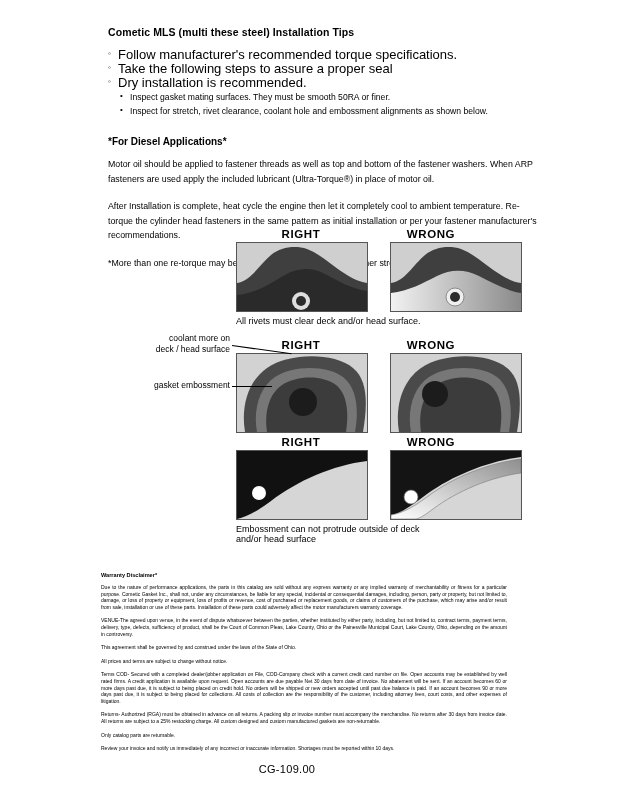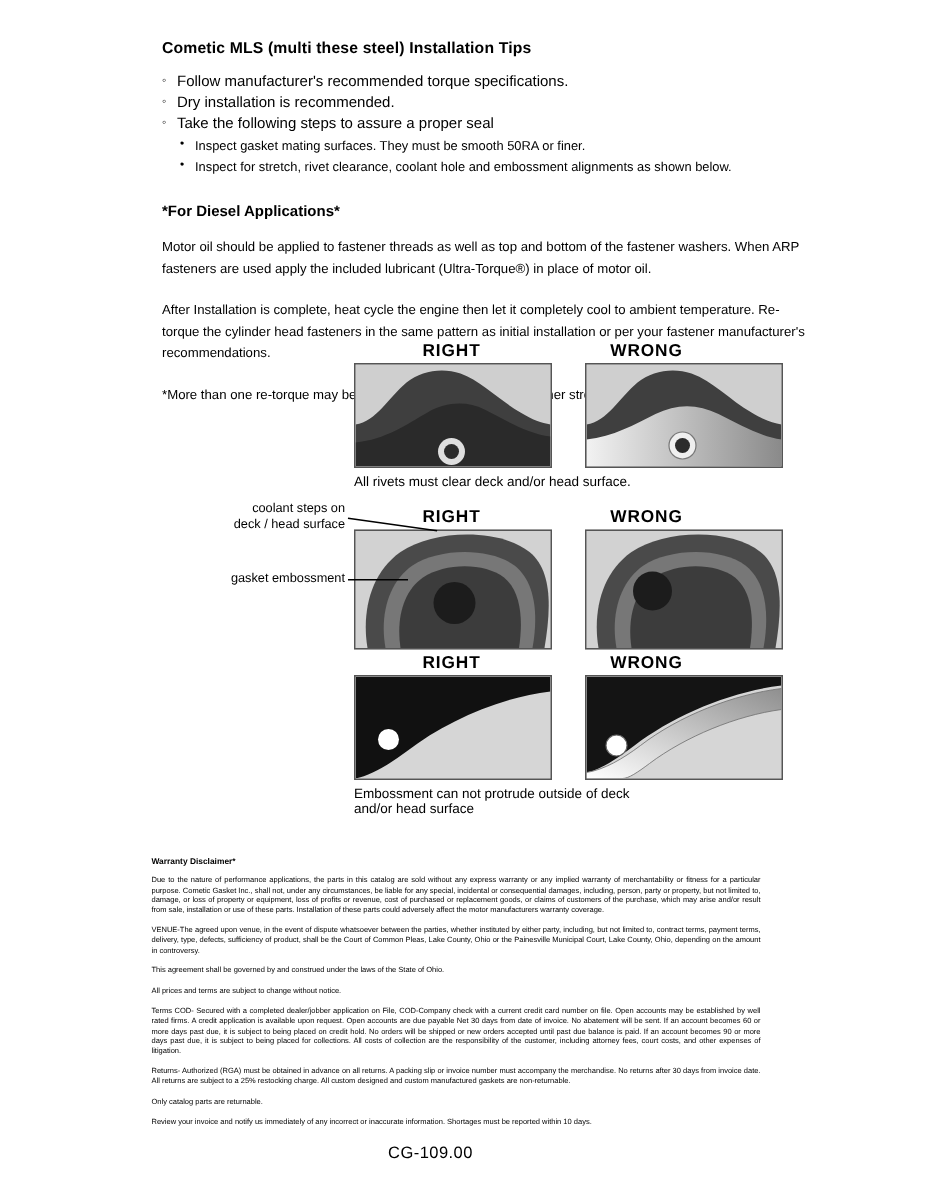--- a/index.html
+++ b/index.html
@@ -33,21 +33,21 @@
     font-weight: bold;
     margin: 0 0 10px 0;
     letter-spacing: 0.1px;
   }
   ul.bullets {
     list-style: none;
     margin: 0;
     padding: 0;
   }
   ul.bullets > li {
-    font-size: 10px;
+    font-size: 13px;
     line-height: 14px;
     position: relative;
     padding-left: 10px;
     margin: 0;
   }
   ul.bullets > li::before {
     content: "\25E6";
     position: absolute;
     left: 0;
     top: -1px;
@@ -177,22 +177,22 @@
 </head>
 <body>
 
 <div class="page">
 
   <div class="content">
     <h1 class="title">Cometic MLS (multi these steel) Installation Tips</h1>
 
     <ul class="bullets">
       <li>Follow manufacturer's recommended torque specifications.</li>
+      <li>Take the following steps to assure a proper seal</li>
       <li>Dry installation is recommended.</li>
-      <li>Take the following steps to assure a proper seal</li>
     </ul>
     <ul class="subbullets">
       <li>Inspect gasket mating surfaces.  They must be smooth 50RA or finer.</li>
       <li>Inspect for stretch, rivet clearance, coolant hole and embossment alignments as shown below.</li>
     </ul>
 
     <h2 class="subtitle">*For Diesel Applications*</h2>
     <p class="body">Motor oil should be applied to fastener threads as well as top and bottom of the fastener washers.  When ARP fasteners are used apply the included lubricant (Ultra-Torque®) in place of motor oil.</p>
     <p class="body">After Installation is complete, heat cycle the engine then let it completely cool to ambient temperature.  Re-torque the cylinder head fasteners in the same pattern as initial installation or per your fastener manufacturer's recommendations.</p>
     <p class="note">*More than one re-torque may be required to achieve proper fastener stretch*</p>
@@ -289,21 +289,21 @@
           </svg>
         </div>
       </div>
       <div class="caption">
         <span>Embossment can not protrude outside of deck</span>
       </div>
     </div>
   </div>
 
   <div class="annot" style="left:110px; top:333px;">
-    <div>coolant steps on</div>
+    <div>coolant more on</div>
     <div>deck / head surface</div>
   </div>
   <div class="leader" style="left:232px; top:345px; width:60px; transform:rotate(8deg); transform-origin:left center;"></div>
 
   <div class="annot" style="left:110px; top:380px;">
     <div>gasket embossment</div>
   </div>
   <div class="leader" style="left:232px; top:386px; width:40px;"></div>
 
   <div style="position:absolute; left:236px; top:534px; font-size:9px;">and/or head surface</div>

